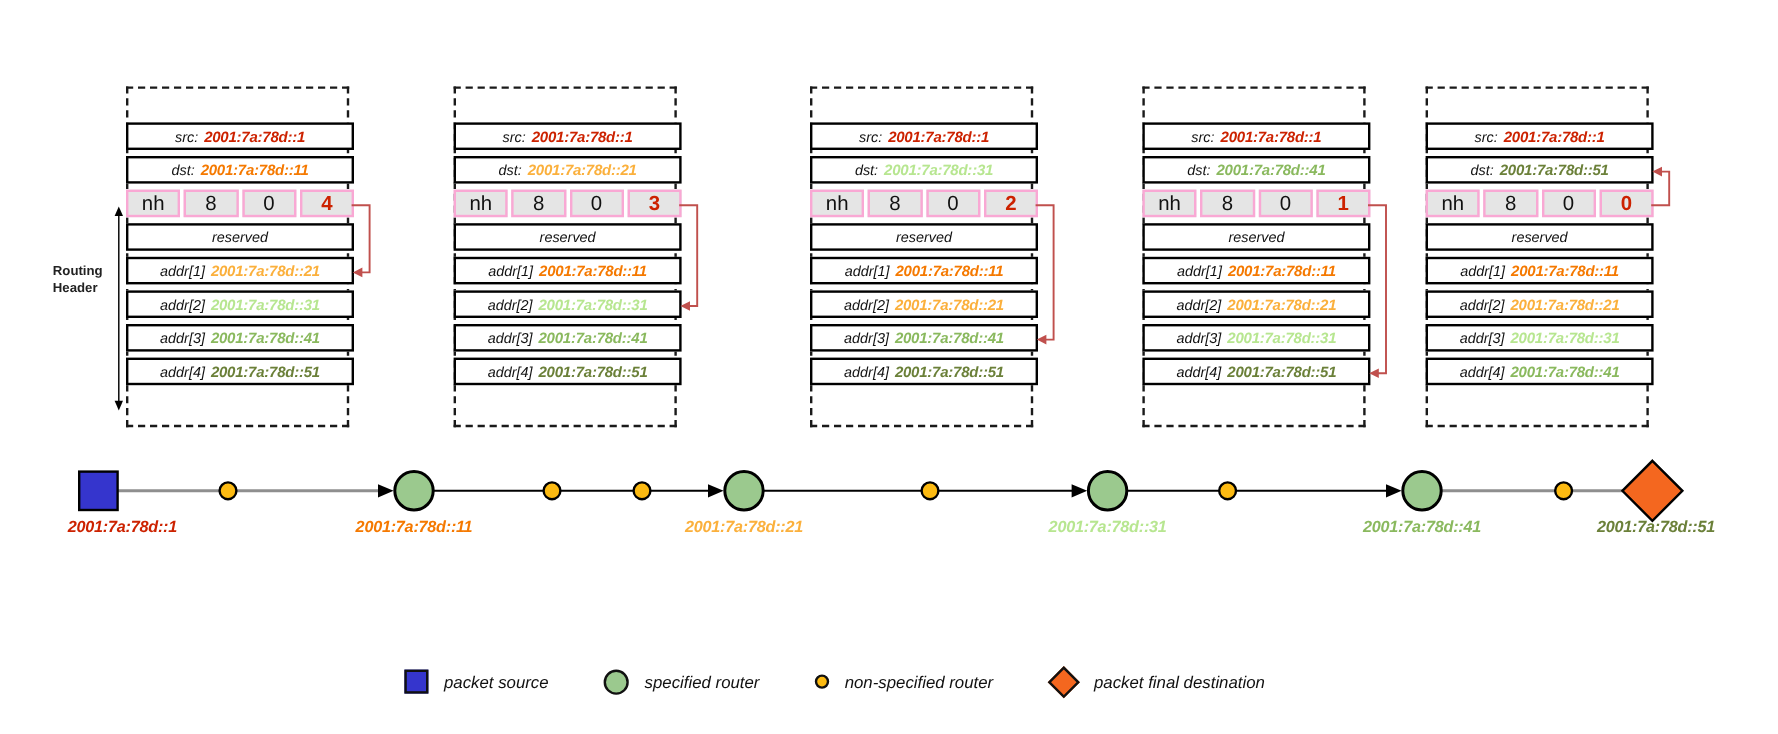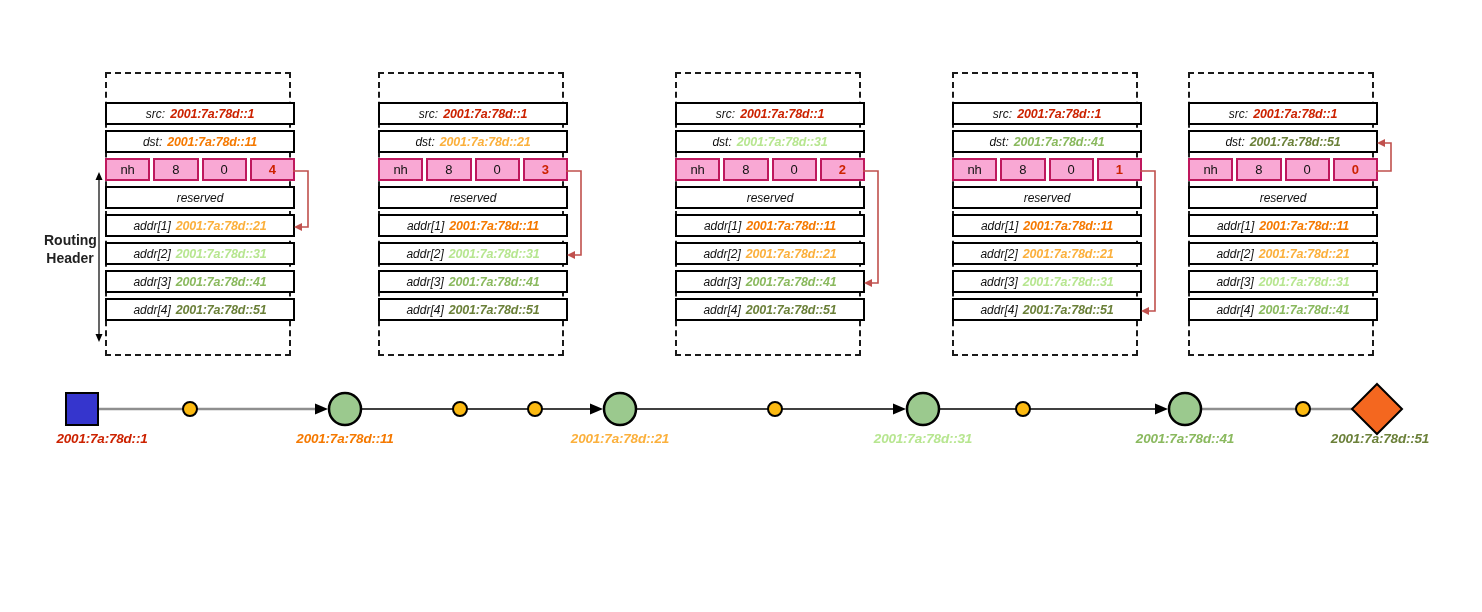--- a/index.html
+++ b/index.html
@@ -15,31 +15,31 @@
   .rows{position:absolute;top:28px;left:-2px;width:190px;}
   .prow{
     box-sizing:border-box;height:23px;border:2px solid #000;background:#fff;
     margin-bottom:5px;display:flex;align-items:center;justify-content:center;
     font-size:12px;font-style:italic;color:#111;white-space:nowrap;overflow:visible;
   }
   .prow .lbl{font-style:italic;color:#111;margin-right:5px;}
   .prow .val{font-style:italic;font-weight:bold;font-size:12.5px;letter-spacing:-0.2px;}
   .prow.nh{border:none;background:transparent;gap:3px;padding:0;}
   .prow.nh .cell{
-    box-sizing:border-box;flex:1;height:23px;border:2px solid #be185d;background:#f9a8d4;
+    box-sizing:border-box;flex:1;height:23px;border:2px solid #f9a8d4;background:#e5e5e5;
     display:flex;align-items:center;justify-content:center;
-    font-style:normal;font-size:13px;color:#111;
+    font-style:normal;font-size:17px;color:#111;
   }
   .prow.nh .cell.segs{font-weight:bold;}
   .prow.resv{font-style:italic;}
   .jump{position:absolute;left:186px;top:0;overflow:visible;}
   
   .rh-label{
-    position:absolute;left:44px;top:231px;width:52px;text-align:center;
-    font-size:14px;font-weight:bold;color:#222;line-height:1.3;
+    position:absolute;left:44px;top:219px;width:52px;
+    font-size:11px;font-weight:bold;color:#222;line-height:1.3;
   }
   .rh-bracket{position:absolute;left:93px;top:172px;overflow:visible;}
   
   .net{position:absolute;left:0;top:370px;}
   .nodelbl{
     position:absolute;top:431px;transform:translateX(-50%);
     font-size:13.5px;font-weight:bold;font-style:italic;white-space:nowrap;letter-spacing:-0.2px;
   }
   
   .legend{
@@ -291,14 +291,32 @@
     <circle cx="1303" cy="39" r="7" stroke="#000" stroke-width="2" fill="#fcba12"></circle>
   </svg>
 
   <div class="nodelbl" style="left: 102px; color: rgb(204, 34, 0);">2001:7a:78d::1</div>
   <div class="nodelbl" style="left: 345px; color: rgb(245, 121, 0);">2001:7a:78d::11</div>
   <div class="nodelbl" style="left: 620px; color: rgb(251, 176, 60);">2001:7a:78d::21</div>
   <div class="nodelbl" style="left: 923px; color: rgb(183, 230, 144);">2001:7a:78d::31</div>
   <div class="nodelbl" style="left: 1185px; color: rgb(138, 185, 94);">2001:7a:78d::41</div>
   <div class="nodelbl" style="left: 1380px; color: rgb(107, 128, 57);">2001:7a:78d::51</div>
 
+  <div class="legend">
+    <div class="leg-item">
+      <div class="ico-square" style="background-color: rgb(53, 53, 205);"></div>
+      <span class="txt">packet source</span>
+    </div>
+    <div class="leg-item">
+      <div class="ico-circle" style="background-color: rgb(155, 201, 142);"></div>
+      <span class="txt">specified router</span>
+    </div>
+    <div class="leg-item">
+      <div class="ico-dot" style="background-color: rgb(252, 186, 18);"></div>
+      <span class="txt">non-specified router</span>
+    </div>
+    <div class="leg-item">
+      <div class="ico-diamond" style="background-color: rgb(244, 103, 31);"></div>
+      <span class="txt">packet final destination</span>
+    </div>
+  </div>
 
 </div>
 
 </body></html>

